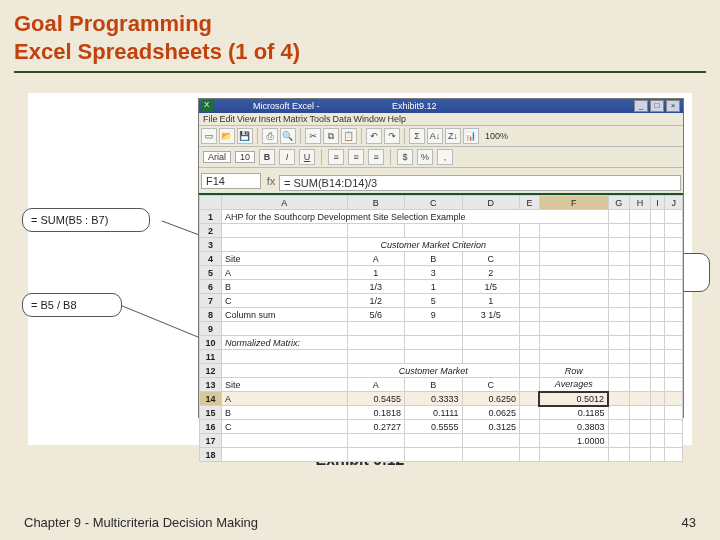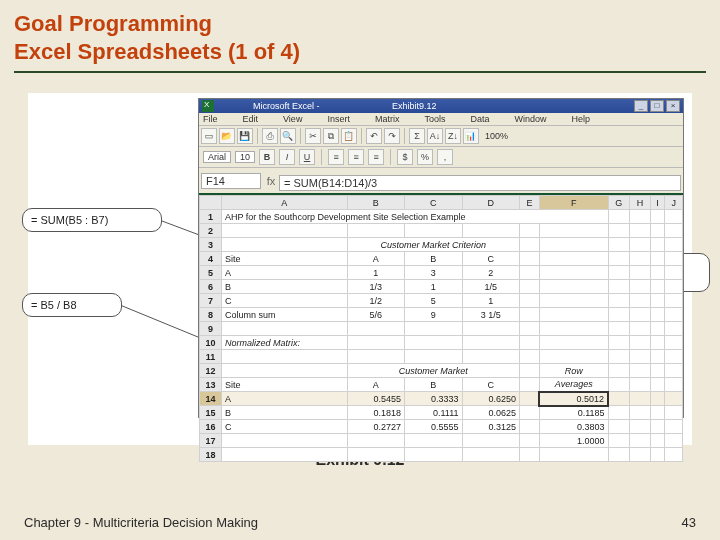--- a/index.html
+++ b/index.html
@@ -49,21 +49,21 @@
   .excel-titlebar .logo {
     width: 12px; height: 12px; background:#1d7033; margin-right:4px;
     display:inline-block; position:relative;
   }
   .excel-titlebar .logo::after{content:"X";color:#fff;font-size:8px;position:absolute;left:2px;top:0;}
   .excel-titlebar .winbtns { margin-left:auto; display:flex; gap:2px;}
   .excel-titlebar .winbtn {
     width:14px;height:12px;background:#ccd4e6;border:1px solid #888;font-size:8px;text-align:center;line-height:10px;color:#333;
   }
   .menubar {
-    background:#ece9d8; padding:1px 4px; display:flex; gap:25px; border-bottom:1px solid #bbb; font-size:9px;
+    background:#ece9d8; padding:1px 4px; display:flex; gap:2px; border-bottom:1px solid #bbb; font-size:9px;
   }
   .menubar span { text-decoration: underline; text-decoration-color: transparent;}
   .toolbar {
     background:#ece9d8; border-bottom:1px solid #bbb; padding:2px; display:flex; gap:2px; align-items:center;
   }
   .tbtn {
     width:16px;height:16px;border:1px solid #bbb;background:#f6f6f2;display:inline-flex;align-items:center;justify-content:center;font-size:9px;color:#444;
   }
   .tsep{width:1px;height:16px;background:#bbb;margin:0 2px;}
   .toolbar .zoom{font-size:9px;margin-left:4px;}
@@ -84,21 +84,21 @@
   .sheet td.c{text-align:center;}
   .sheet .italic{font-style:italic;}
   .sheet .selrow td{background:#f5efe1;}
   .sheet .selcell{border:2px solid #333 !important;}
   .callout {
     position:absolute;
     background:#fff;border:1px solid #555;border-radius:10px;
     padding:4px 8px;font-size:11px;color:#222;line-height:1.3;
   }
   .callout-rowavg { right:-18px; top:160px; width:160px;}
-  .callout-sum { left:-6px; top:115px; width:140px;}
+  .callout-sum { left:-6px; top:115px; width:128px;}
   .callout-b5b8 { left:-6px; top:200px; width:100px;}
   svg.lines{position:absolute;left:0;top:0;pointer-events:none;}
   .caption{
     text-align:center;font-size:16px;font-weight:bold;margin-top:6px;color:#2a2a2a;
   }
   .footer{
     position:absolute;left:0;right:0;bottom:10px;
     display:flex;justify-content:space-between;
     padding:0 24px;font-size:13px;color:#2a2a2a;
   }

